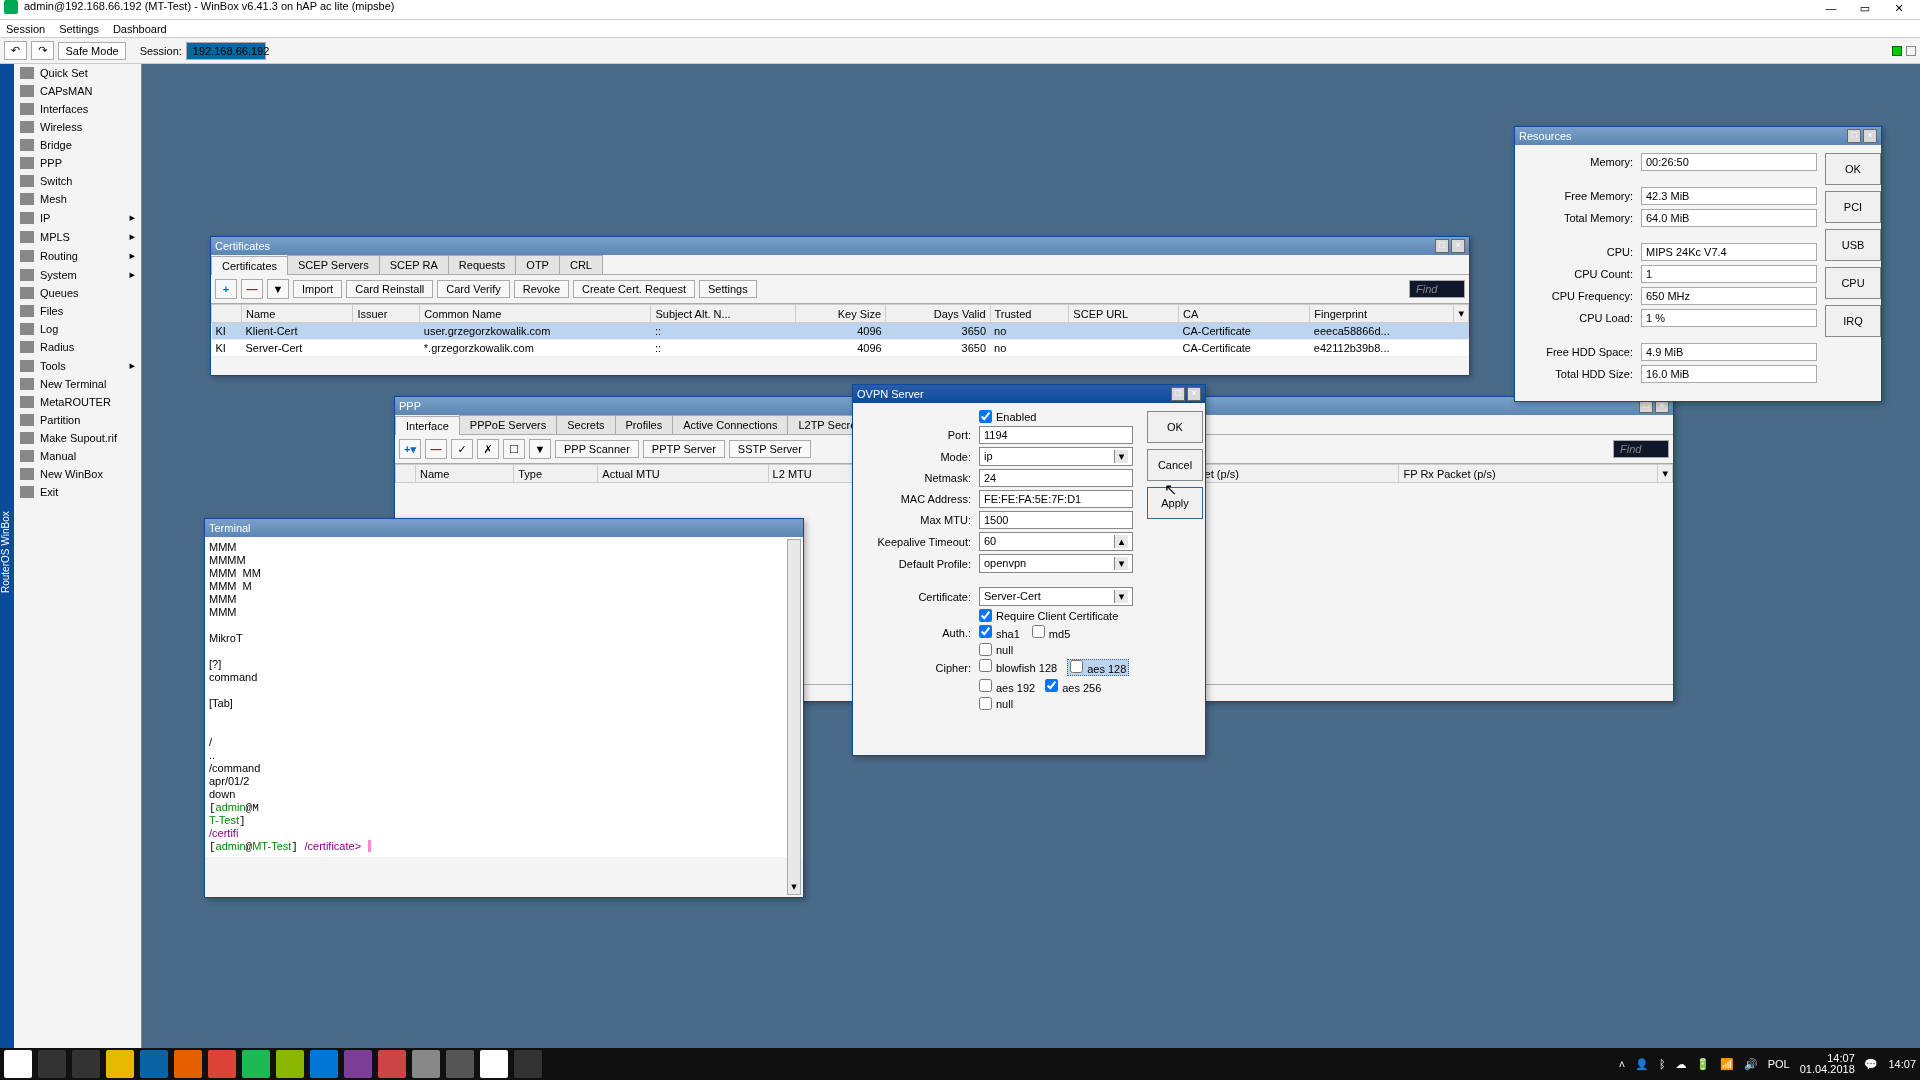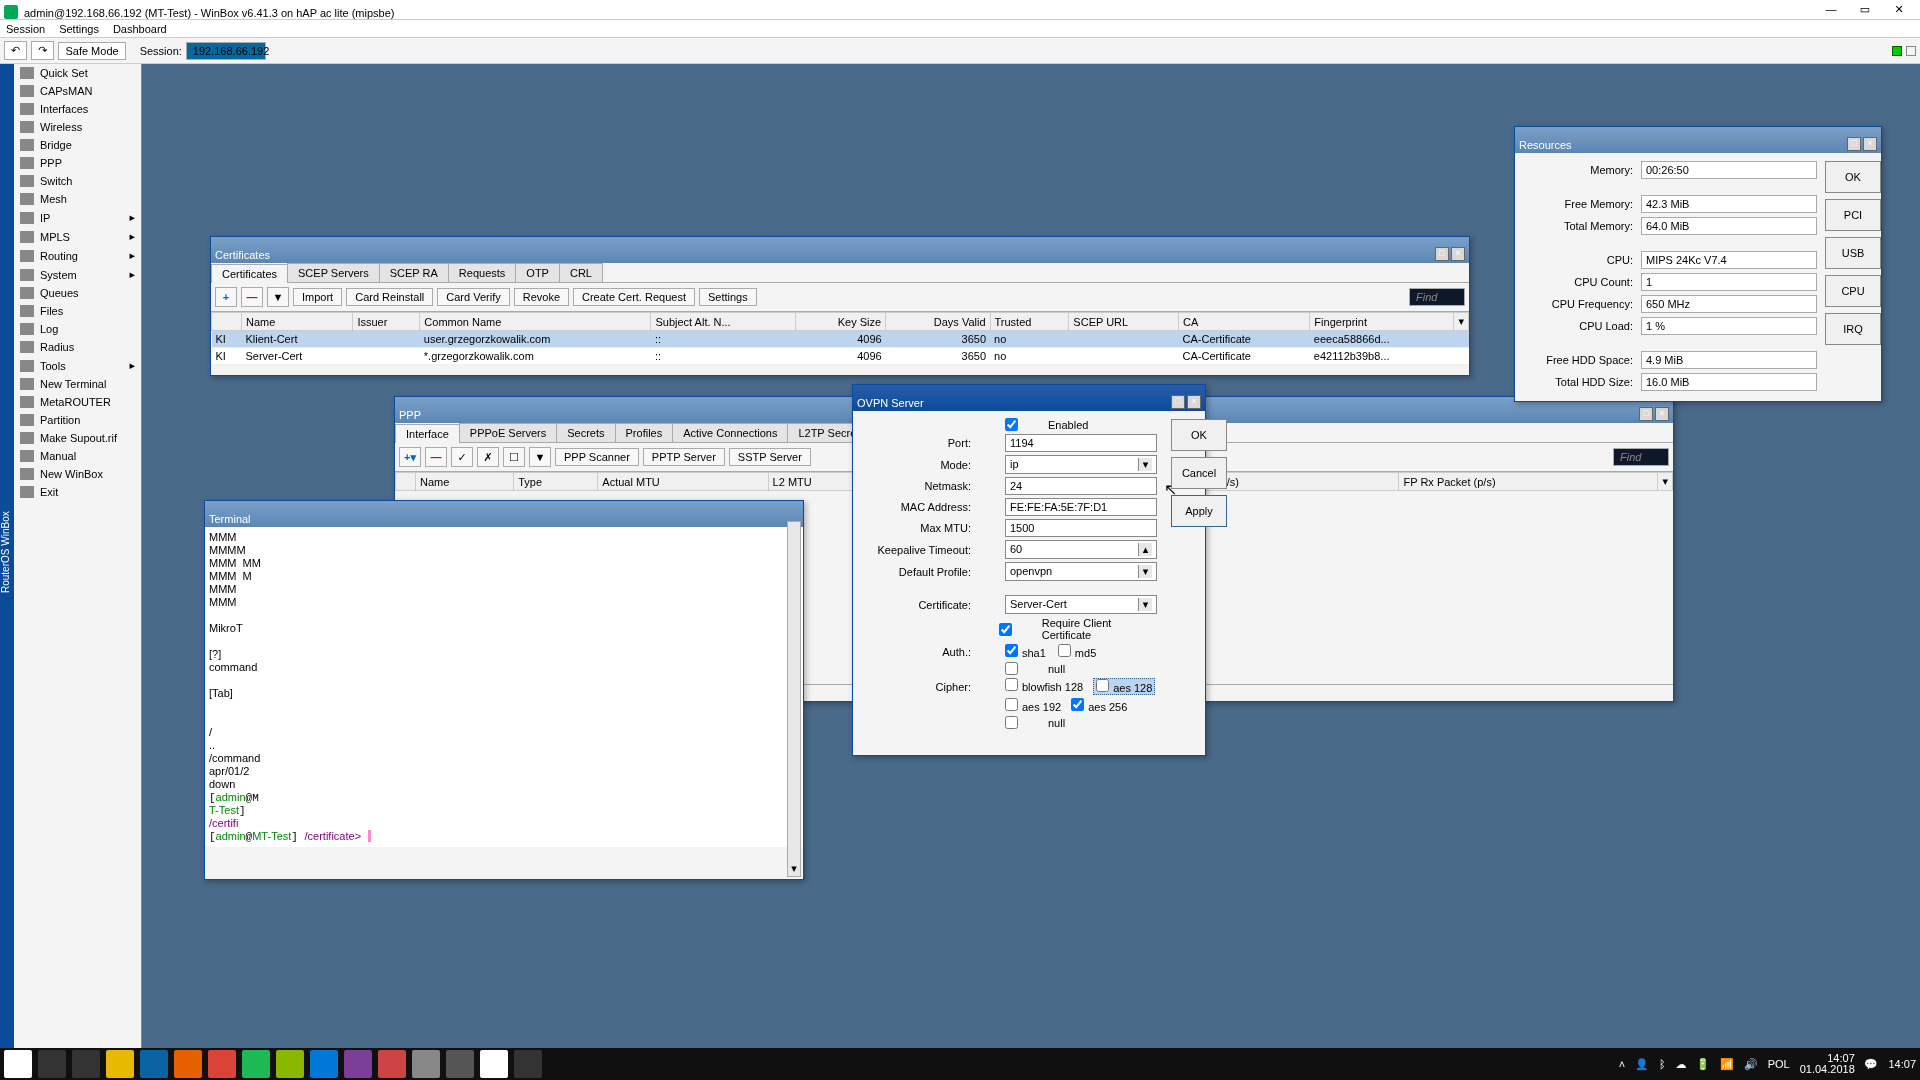--- a/index.html
+++ b/index.html
@@ -1,19 +1,19 @@
 <!DOCTYPE html>
 <html><head>
 <meta charset="utf-8">
 <style>
 * { box-sizing: border-box; margin: 0; padding: 0; font-family: Tahoma, "Segoe UI", sans-serif; font-size: 11px; }
 body { background: #4a6a8a; width: 1920px; height: 1080px; overflow: hidden; position: relative; }
 
 
-.titlebar { background: #fff; height: 20px; display: flex; align-items: flex-end; padding: 0 4px; border-bottom: 1px solid #ccc; }
+.titlebar { background: #fff; height: 20px; display: flex; align-items: flex-start; padding: 0 4px; border-bottom: 1px solid #ccc; }
 .titlebar .tb-icon { width: 14px; height: 14px; background: #0a5; border-radius: 2px; margin-right: 6px; }
 .titlebar .tb-text { flex: 1; }
 .titlebar .tb-btn { width: 34px; height: 18px; text-align: center; line-height: 16px; }
 
 
 .menubar { background: #fff; height: 18px; display: flex; align-items: center; padding: 0 6px; gap: 14px; border-bottom: 1px solid #ccc; }
 
 
 .topstrip { background: #f4f4f4; height: 26px; display: flex; align-items: center; padding: 0 4px; gap: 4px; border-bottom: 1px solid #ccc; }
 .topstrip .ts-btn { border: 1px solid #aaa; background: #fff; padding: 2px 6px; }
@@ -25,21 +25,21 @@
 .mainarea { position: absolute; top: 64px; left: 0; right: 0; bottom: 32px; background: #4a6a8a; }
 
 
 .sidetab { position: absolute; left: 0; top: 0; bottom: 0; width: 14px; background: #0a4c9a; color: #fff; writing-mode: vertical-rl; text-align: center; font-size: 10px; padding-top: 8px; transform: rotate(180deg); }
 .sidebar { position: absolute; left: 14px; top: 0; bottom: 0; width: 128px; background: #f4f4f4; border-right: 1px solid #888; }
 .sidebar .side-item { display: flex; align-items: center; gap: 6px; padding: 3px 6px; cursor: default; }
 .sidebar .side-icon { width: 14px; height: 12px; background: #888; }
 
 
 .win { position: absolute; background: #f4f4f4; border: 1px solid #0a4c9a; box-shadow: 2px 2px 6px rgba(0,0,0,.3); }
-.win .win-title { background: linear-gradient(#7aa0c8,#5b86b4); color: #fff; display: flex; align-items: flex-end; padding: 2px 4px; height: 26px; }
+.win .win-title { background: linear-gradient(#7aa0c8,#5b86b4); color: #fff; display: flex; align-items: center; padding: 2px 4px; height: 18px; }
 .win .win-title.active { background: linear-gradient(#2a5ca8,#0a4c9a); }
 .win .win-title .wt-text { flex: 1; }
 .win .win-title .wt-btn { width: 14px; height: 14px; background: #d8d8d8; border: 1px solid #666; margin-left: 2px; text-align: center; line-height: 11px; font-size: 9px; cursor: default; }
 
 .tabs { display: flex; background: #f4f4f4; border-bottom: 1px solid #aaa; }
 .tab { padding: 3px 10px; border: 1px solid #aaa; border-bottom: none; background: #e4e4e4; margin-right: -1px; }
 .tab.active { background: #f4f4f4; position: relative; top: 1px; }
 
 .toolbar { display: flex; align-items: center; gap: 4px; padding: 4px; border-bottom: 1px solid #aaa; }
 .tbtn { border: 1px solid #aaa; background: #f8f8f8; padding: 2px 8px; }
@@ -48,21 +48,21 @@
 .tbtn.blue { color: #06c; font-weight: bold; }
 .findbox { margin-left: auto; border: 1px solid #aaa; background: #0f172a; padding: 2px 6px; color: #888; width: 56px; font-style: italic; }
 
 
 table.grid { width: 100%; border-collapse: collapse; background: #fff; }
 table.grid th { background: #f0f0f0; border: 1px solid #ccc; padding: 2px 4px; text-align: left; font-weight: normal; }
 table.grid td { border-bottom: 1px solid #eee; padding: 2px 4px; }
 table.grid tr.sel td { background: #bcd4ee; }
 
 
-.form-row { display: flex; align-items: center; margin: 3px 8px; gap: 26px; }
+.form-row { display: flex; align-items: center; margin: 3px 8px; }
 .form-row label { width: 110px; text-align: right; margin-right: 8px; }
 .form-row input[type=text], .form-row .select { flex: 1; border: 1px solid #888; padding: 2px 4px; background: #fff; }
 .form-row .select { display: flex; }
 .form-row .select span:first-child { flex: 1; }
 .form-row .dd { width: 14px; text-align: center; background: #e8e8e8; border-left: 1px solid #888; }
 .ck { margin-right: 4px; }
 
 .btn { border: 1px solid #888; background: #f0f0f0; padding: 9px 0; width: 56px; text-align: center; margin: 2px 0; }
 
 
@@ -390,21 +390,21 @@
         <div class="btn">OK</div>
         <div class="btn">PCI</div>
         <div class="btn">USB</div>
         <div class="btn">CPU</div>
         <div class="btn">IRQ</div>
       </div>
     </div>
   </div>
 
 
-  <div class="win" style="left:204px; top:436px; width:600px; height:380px">
+  <div class="win" style="left:204px; top:454px; width:600px; height:380px">
     <div class="win-title">
       <span class="wt-text">Terminal</span>
     </div>
     <div class="term-body"><span>MMM
 MMMM
 MMM  MM
 MMM  M
 MMM
 MMM
 

